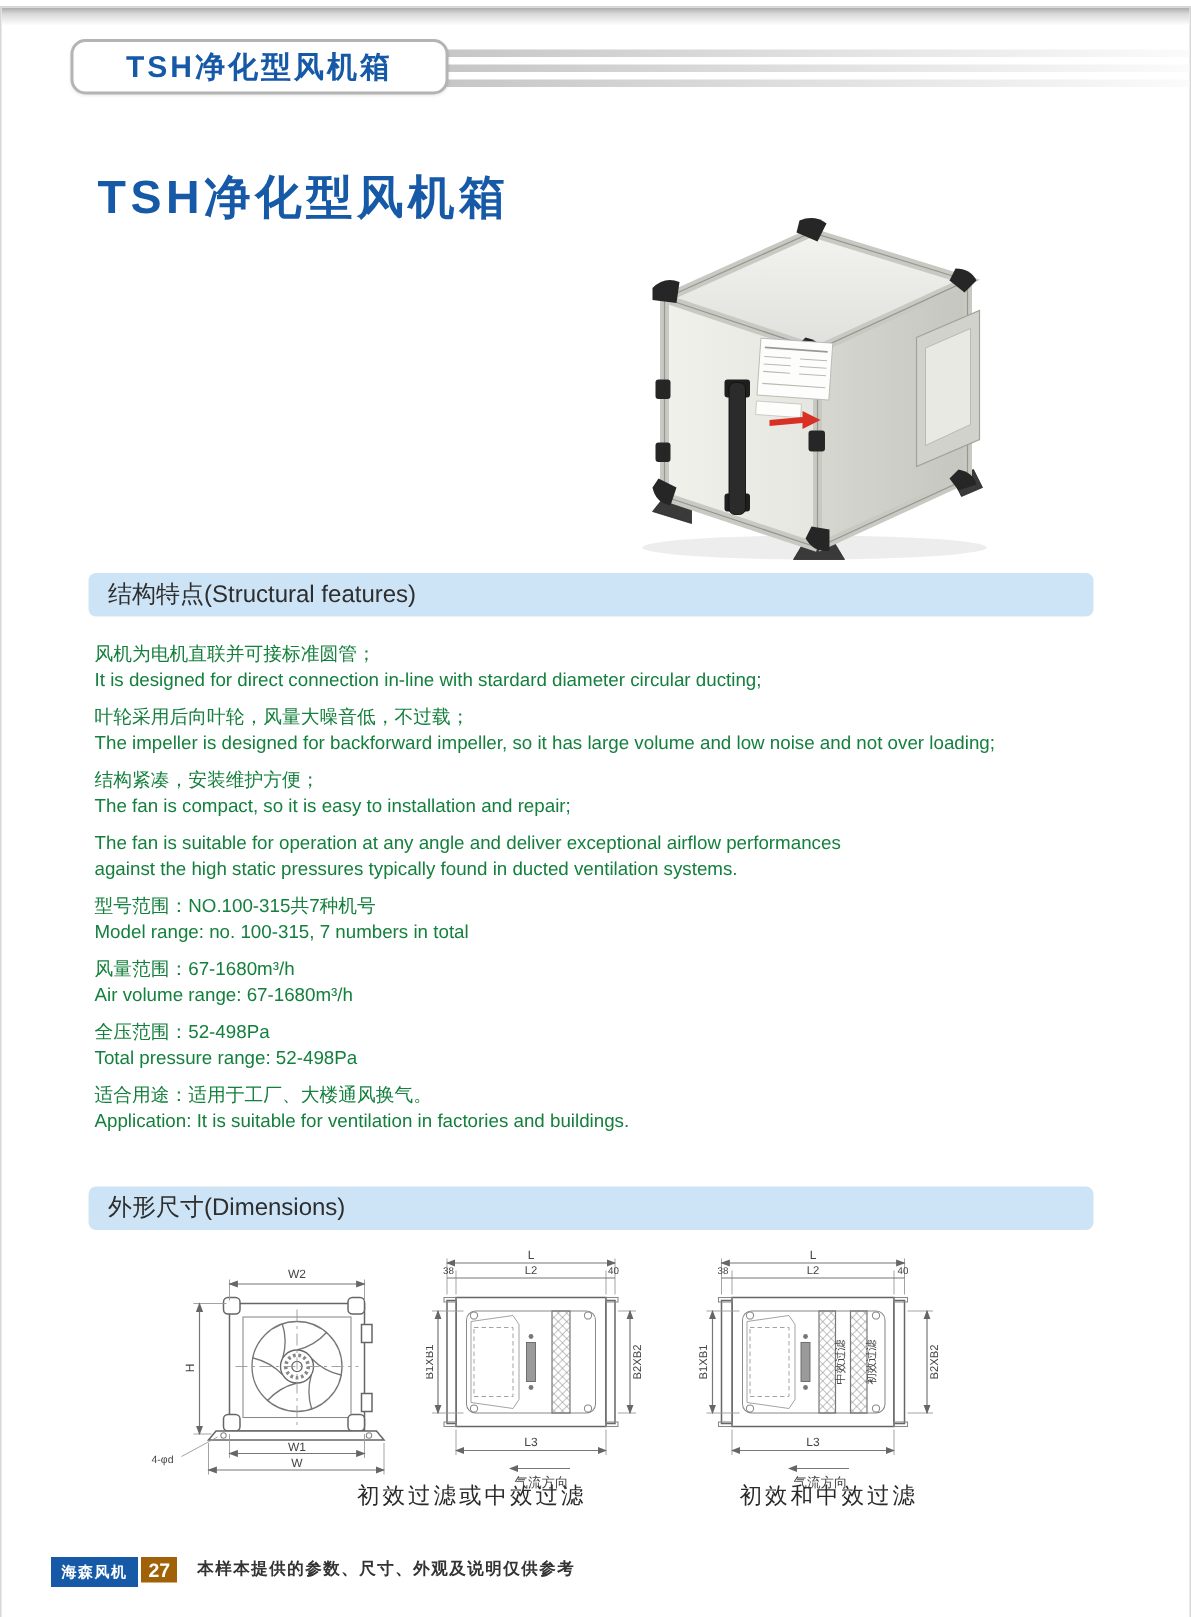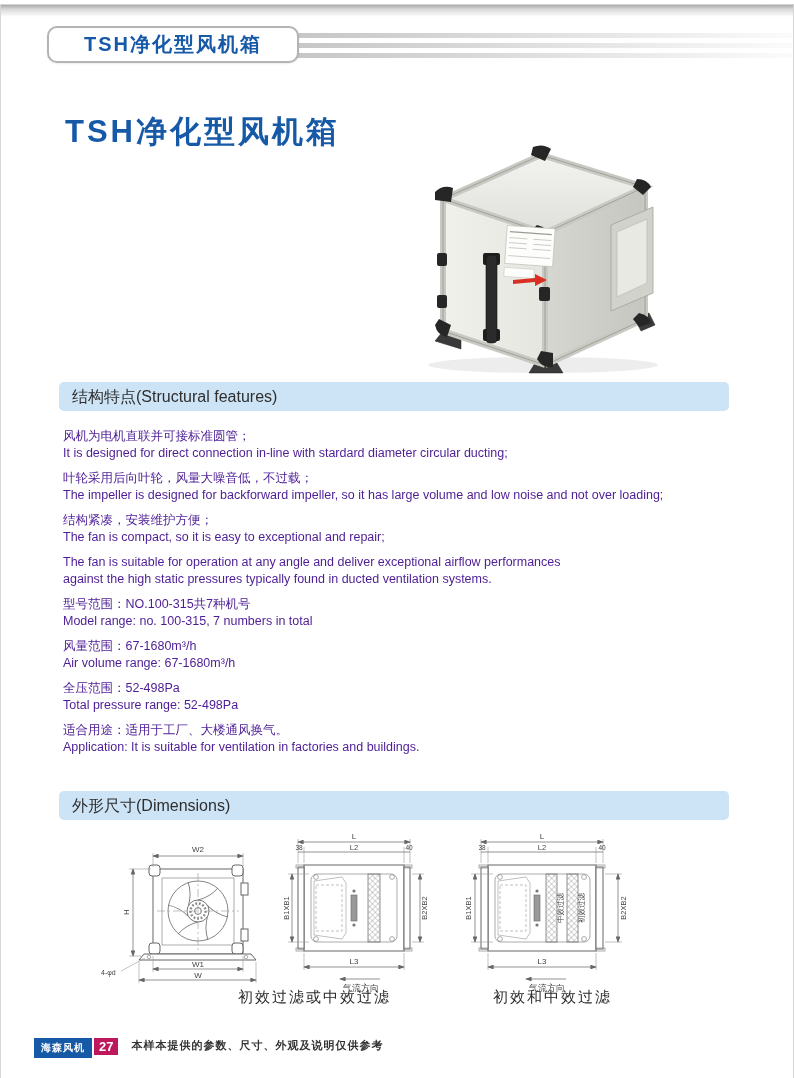--- a/index.html
+++ b/index.html
@@ -19,38 +19,38 @@
 
   .page-title { position:absolute; left:64px; top:106px; color:#1659a7;
                 font-weight:bold; font-size:31px; letter-spacing:3px; }
 
   .sec-header { position:absolute; left:58px; width:670px; height:29px;
                 background:#cde4f6; border-radius:5px; line-height:30px;
                 padding-left:13px; font-size:16px; color:#2e2e2e; }
   .sec1 { top:377px; } .sec2 { top:786px; }
 
   .copy { position:absolute; left:62px; top:423px; width:700px;
-          font-size:12.5px; color:#4c1d95; }
+          font-size:12.5px; color:#15803d; }
   .copy .para { margin-bottom:8px; }
   .copy .cn, .copy .en { line-height:17px; }
 
   .d-caption { position:absolute; top:983px; font-family:"Liberation Serif","DejaVu Serif",serif;
                font-size:15px; color:#2a2a2a; letter-spacing:2px; }
   .cap1 { left:237px;text-align:center; } .cap2 { left:492px; }
 
   svg text { font-family:"Liberation Sans","DejaVu Sans",sans-serif; fill:#444; }
   .dim { stroke:#777; stroke-width:0.8; fill:none; }
   .ext { stroke:#999; stroke-width:0.6; fill:none; }
   .obj { stroke:#666; stroke-width:1; fill:#fff; }
   .obj2 { stroke:#888; stroke-width:0.7; fill:none; }
 
   .footer { position:absolute; left:33px; top:1033px; display:flex; align-items:flex-start; }
   .brand-badge { background:#1659a7; color:#fff; font-size:10px; font-weight:bold;
                  padding:3px 7px; letter-spacing:1px; }
-  .page-badge { background:#be185d; color:#fff; font-size:13px; font-weight:bold;
+  .page-badge { background:#a16207; color:#fff; font-size:13px; font-weight:bold;
                 padding:1px 5px; margin-left:2px; }
   .foot-note { margin-left:13px; font-size:11px; font-weight:bold; color:#333;
                letter-spacing:1px; }
 </style>
 </head>
 <body>
 
 <div class="page">
 
   <div class="topband"></div>
@@ -157,21 +157,21 @@
     <div class="para">
       <div class="cn">风机为电机直联并可接标准圆管；</div>
       <div class="en">It is designed for direct connection in-line with stardard diameter circular ducting;</div>
     </div>
     <div class="para">
       <div class="cn">叶轮采用后向叶轮，风量大噪音低，不过载；</div>
       <div class="en">The impeller is designed for backforward impeller, so it has large volume and low noise and not over loading;</div>
     </div>
     <div class="para">
       <div class="cn">结构紧凑，安装维护方便；</div>
-      <div class="en">The fan is compact, so it is easy to exceptional and repair;</div>
+      <div class="en">The fan is compact, so it is easy to installation and repair;</div>
     </div>
     <div class="para">
       <div class="en">The fan is suitable for operation at any angle and deliver exceptional airflow performances</div>
       <div class="en">against the high static pressures typically found in ducted ventilation systems.</div>
     </div>
     <div class="para">
       <div class="cn">型号范围：NO.100-315共7种机号</div>
       <div class="en">Model range: no. 100-315, 7 numbers in total</div>
     </div>
     <div class="para">

